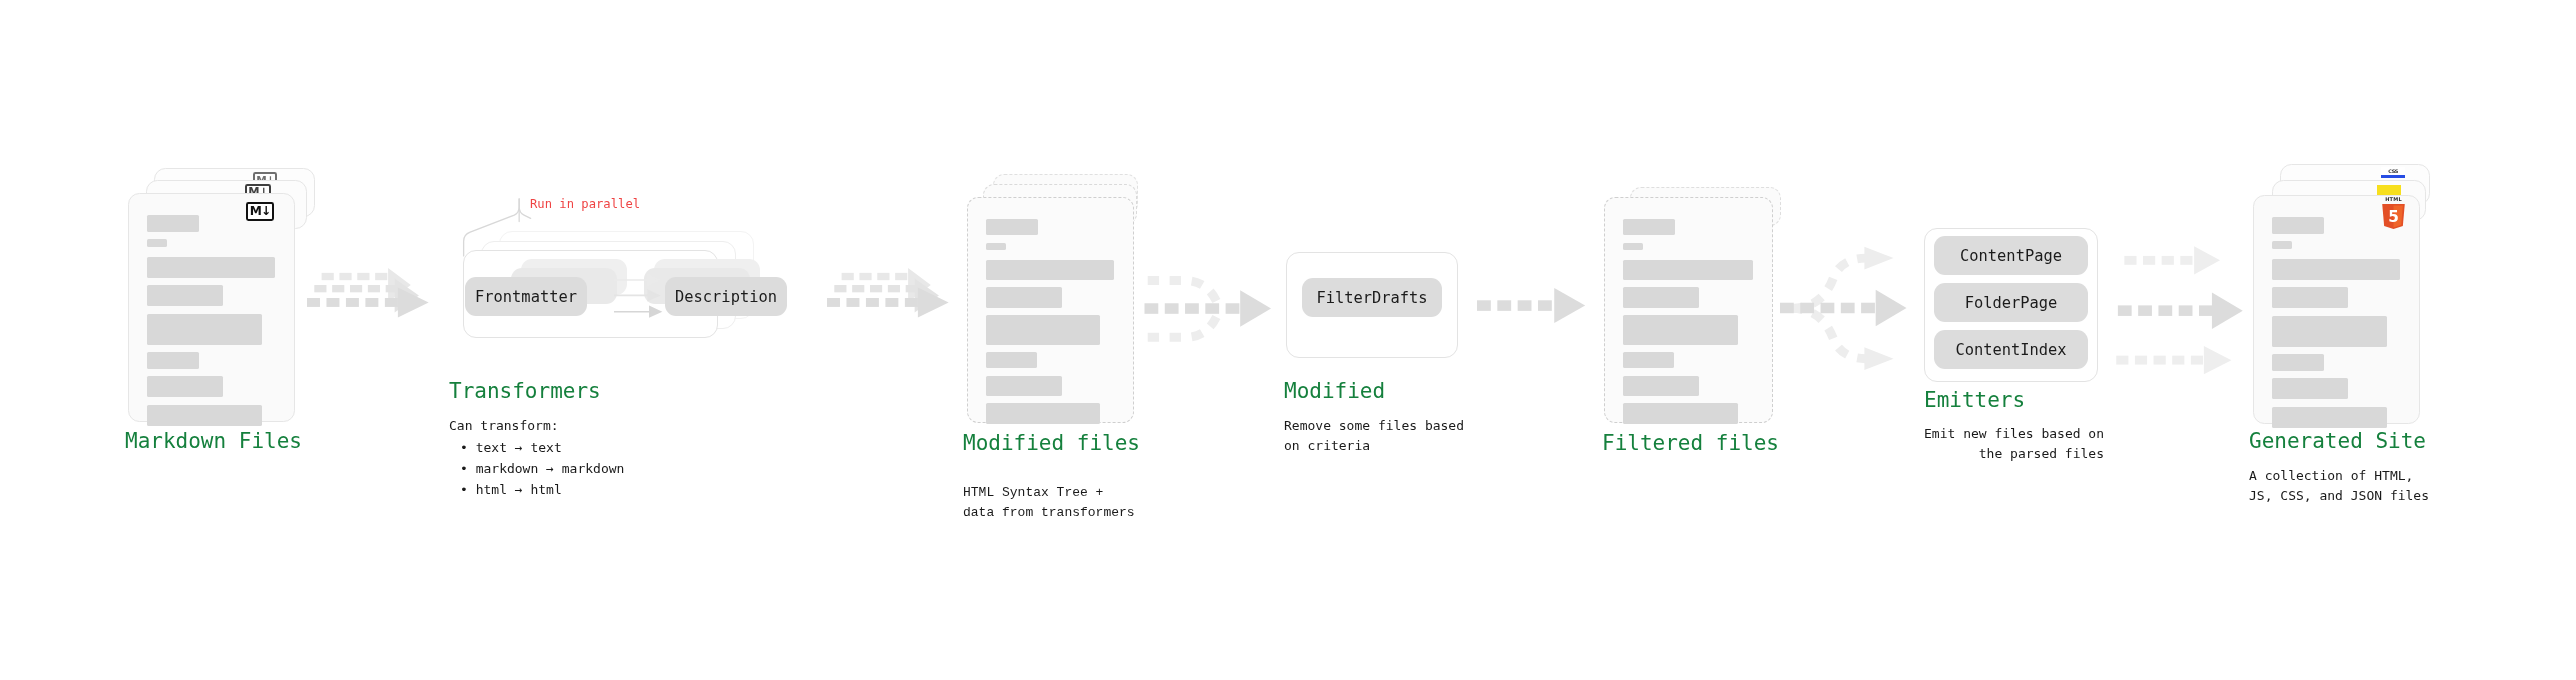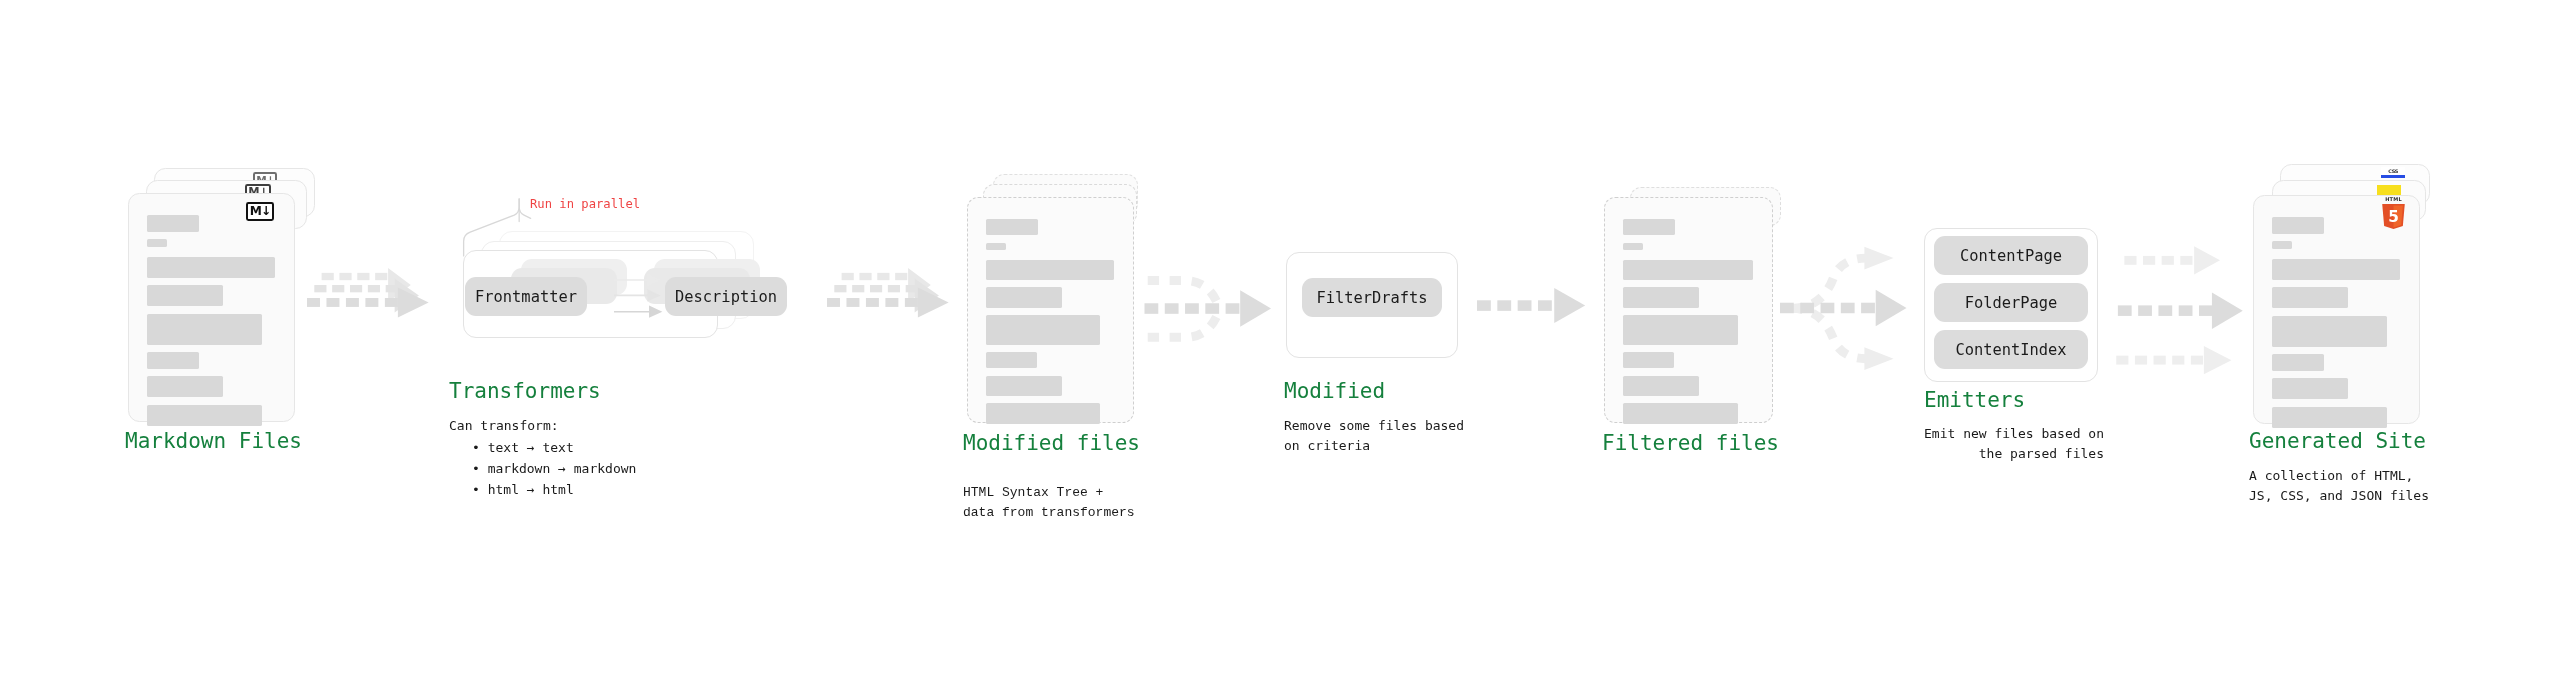--- a/index.html
+++ b/index.html
@@ -94,21 +94,21 @@
     color:#1a1a1a;
     line-height:1.55;
     white-space:pre;
   }
   .annot{
     position:absolute;
     font-size:12.2px;
     color:#ef4444;
     white-space:nowrap;
   }
-  .bullets{white-space:pre;margin-left:12px;}
+  .bullets{white-space:pre;}
 
   svg{display:block;overflow:visible;}
 </style>
 </head>
 <body>
 
 <div class="stage">
 
   <div class="node">
 

